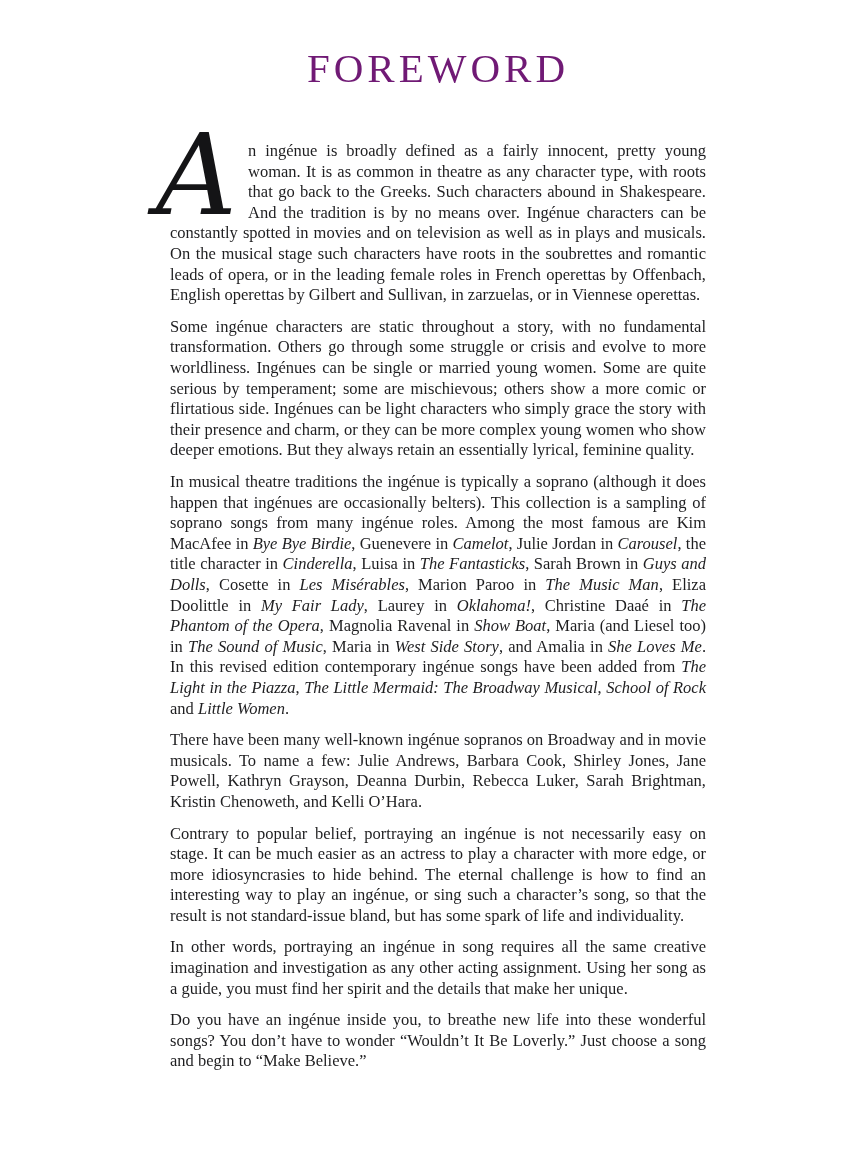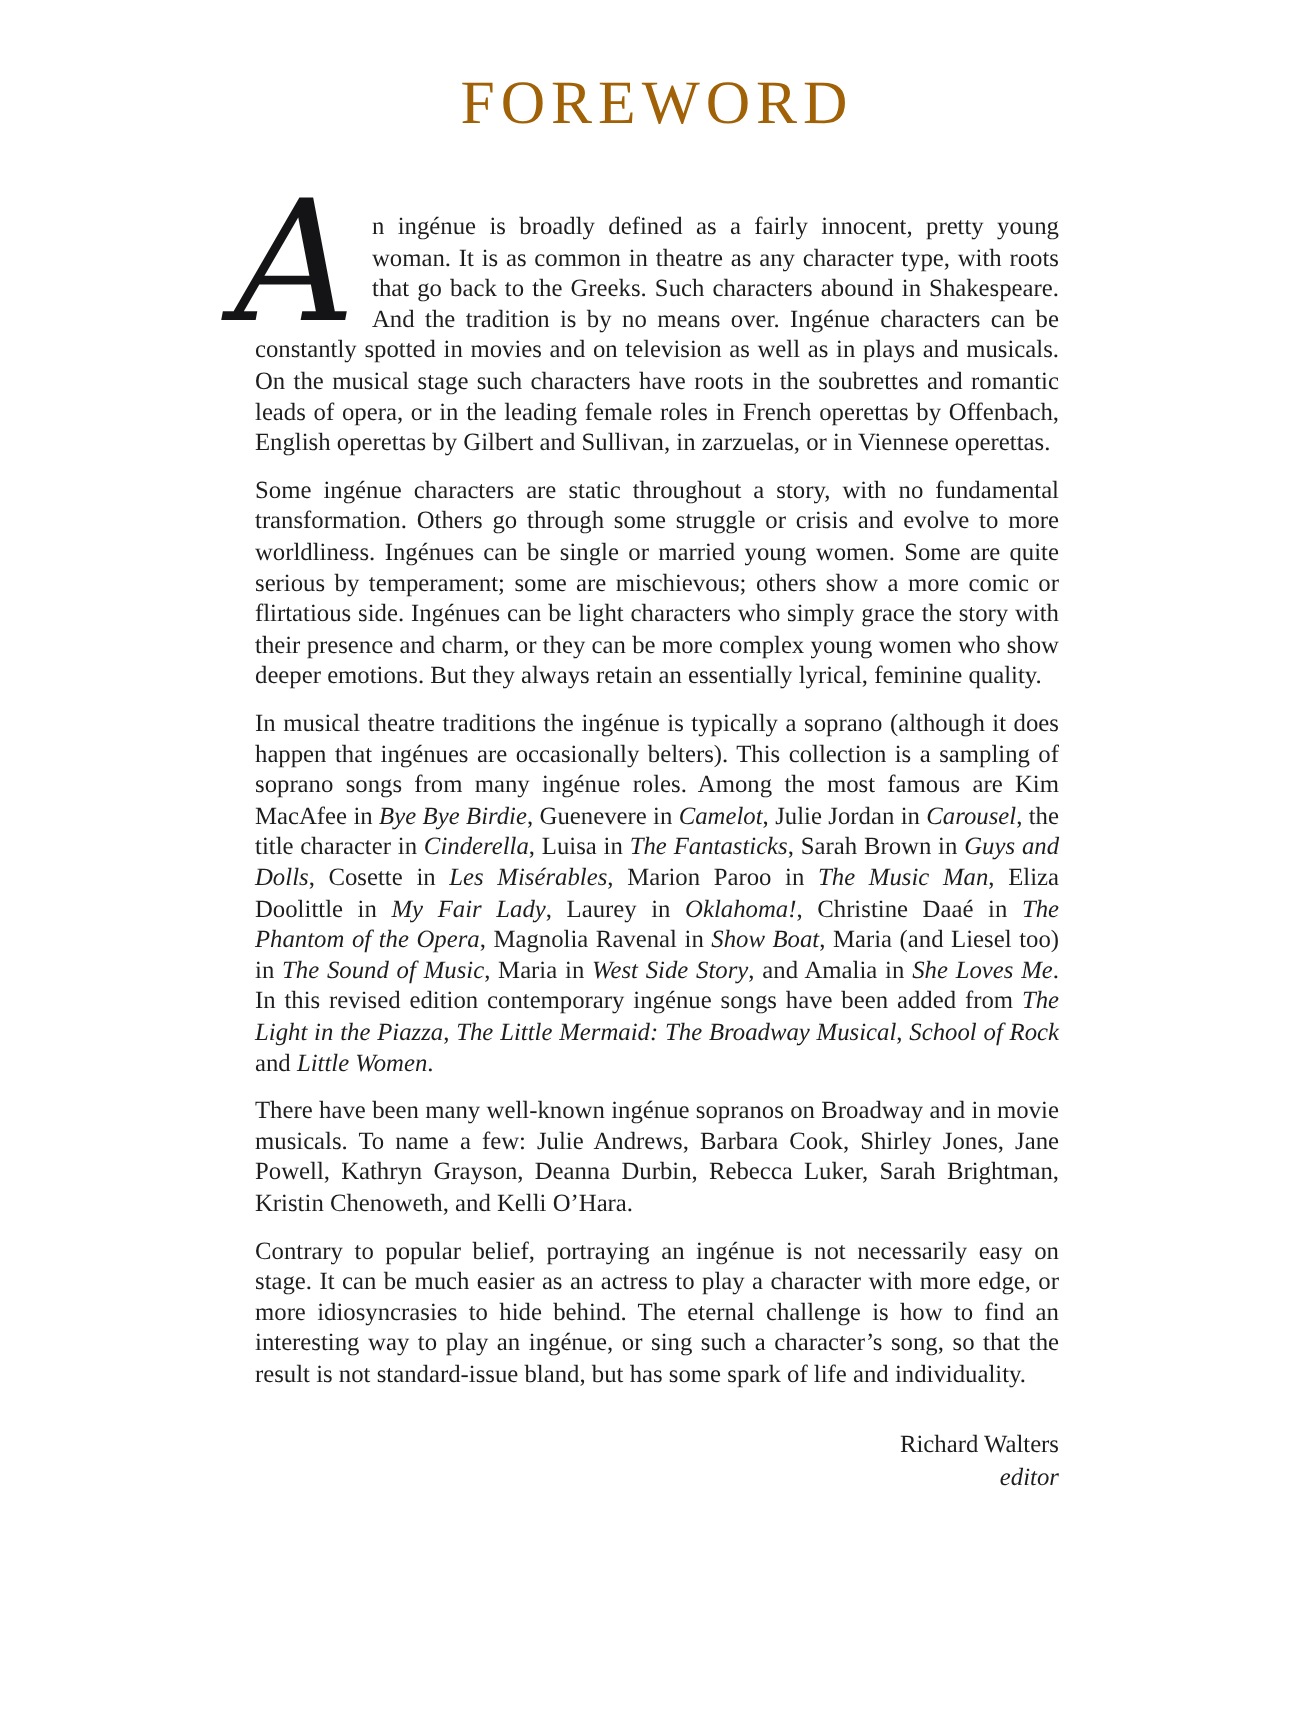--- a/index.html
+++ b/index.html
@@ -66,29 +66,27 @@
     line-height: 22px;
   }
   .signature .sig-role {
     font-style: italic;
   }
 </style>
 </head>
 <body>
 
 <div class="page">
-  <h1 class="title" style="color: #a16207; text-align: center;">FOREWORD</h1>
+  <h1 class="title" style="color: #701a75; text-align: center;">FOREWORD</h1>
 
   <div class="content" id="content" style="color: rgb(30, 30, 32);">
       <p class="para"><span class="dropcap">
           <span class="dropcap-glyph">A</span>
         </span><span>n ingénue is broadly defined as a fairly innocent, pretty young woman. It is as common in theatre as any character type, with roots that go back to the Greeks. Such characters abound in Shakespeare. And the tradition is by no means over. Ingénue characters can be constantly spotted in movies and on television as well as in plays and musicals. On the musical stage such characters have roots in the soubrettes and romantic leads of opera, or in the leading female roles in French operettas by Offenbach, English operettas by Gilbert and Sullivan, in zarzuelas, or in Viennese operettas.</span></p>
       <p class="para"><span>Some ingénue characters are static throughout a story, with no fundamental transformation. Others go through some struggle or crisis and evolve to more worldliness. Ingénues can be single or married young women. Some are quite serious by temperament; some are mischievous; others show a more comic or flirtatious side. Ingénues can be light characters who simply grace the story with their presence and charm, or they can be more complex young women who show deeper emotions. But they always retain an essentially lyrical, feminine quality.</span></p>
       <p class="para"><span>In musical theatre traditions the ingénue is typically a soprano (although it does happen that ingénues are occasionally belters). This collection is a sampling of soprano songs from many ingénue roles. Among the most famous are Kim MacAfee in </span><i>Bye Bye Birdie</i><span>, Guenevere in </span><i>Camelot</i><span>, Julie Jordan in </span><i>Carousel</i><span>, the title character in </span><i>Cinderella</i><span>, Luisa in </span><i>The Fantasticks</i><span>, Sarah Brown in </span><i>Guys and Dolls</i><span>, Cosette in </span><i>Les Misérables</i><span>, Marion Paroo in </span><i>The Music Man</i><span>, Eliza Doolittle in </span><i>My Fair Lady</i><span>, Laurey in </span><i>Oklahoma!</i><span>, Christine Daaé in </span><i>The Phantom of the Opera</i><span>, Magnolia Ravenal in </span><i>Show Boat</i><span>, Maria (and Liesel too) in </span><i>The Sound of Music</i><span>, Maria in </span><i>West Side Story</i><span>, and Amalia in </span><i>She Loves Me</i><span>. In this revised edition contemporary ingénue songs have been added from </span><i>The Light in the Piazza</i><span>, </span><i>The Little Mermaid: The Broadway Musical</i><span>, </span><i>School of Rock</i><span> and </span><i>Little Women</i><span>.</span></p>
       <p class="para"><span>There have been many well-known ingénue sopranos on Broadway and in movie musicals. To name a few: Julie Andrews, Barbara Cook, Shirley Jones, Jane Powell, Kathryn Grayson, Deanna Durbin, Rebecca Luker, Sarah Brightman, Kristin Chenoweth, and Kelli O’Hara.</span></p>
       <p class="para"><span>Contrary to popular belief, portraying an ingénue is not necessarily easy on stage. It can be much easier as an actress to play a character with more edge, or more idiosyncrasies to hide behind. The eternal challenge is how to find an interesting way to play an ingénue, or sing such a character’s song, so that the result is not standard-issue bland, but has some spark of life and individuality.</span></p>
+      <p class="para"><span>In other words, portraying an ingénue in song requires all the same creative imagination and investigation as any other acting assignment. Using her song as a guide, you must find her spirit and the details that make her unique.</span></p>
+      <p class="para"><span>Do you have an ingénue inside you, to breathe new life into these wonderful songs? You don’t have to wonder “Wouldn’t It Be Loverly.” Just choose a song and begin to “Make Believe.”</span></p>
     </div>
 
-  <div class="signature">
-    <div class="sig-name">Richard Walters</div>
-    <div class="sig-role">editor</div>
-  </div>
 </div>
 
 </body></html>

